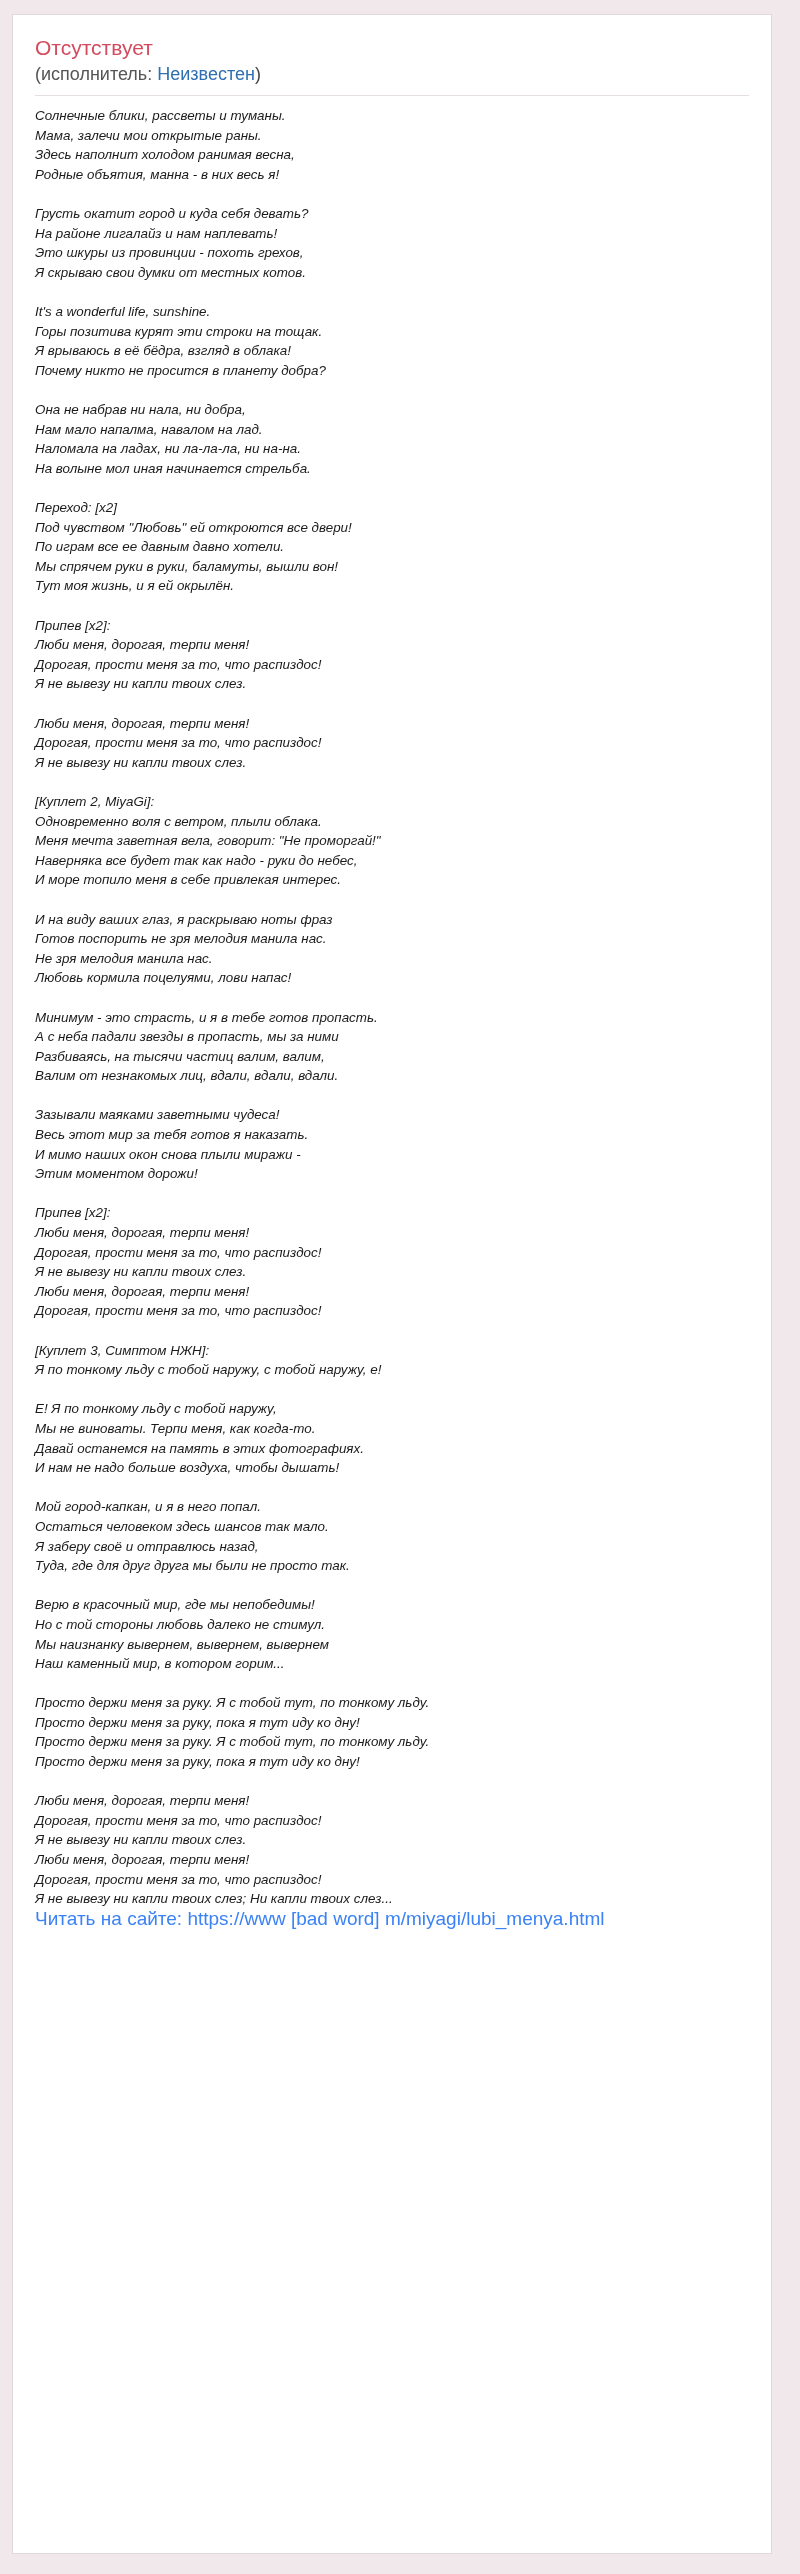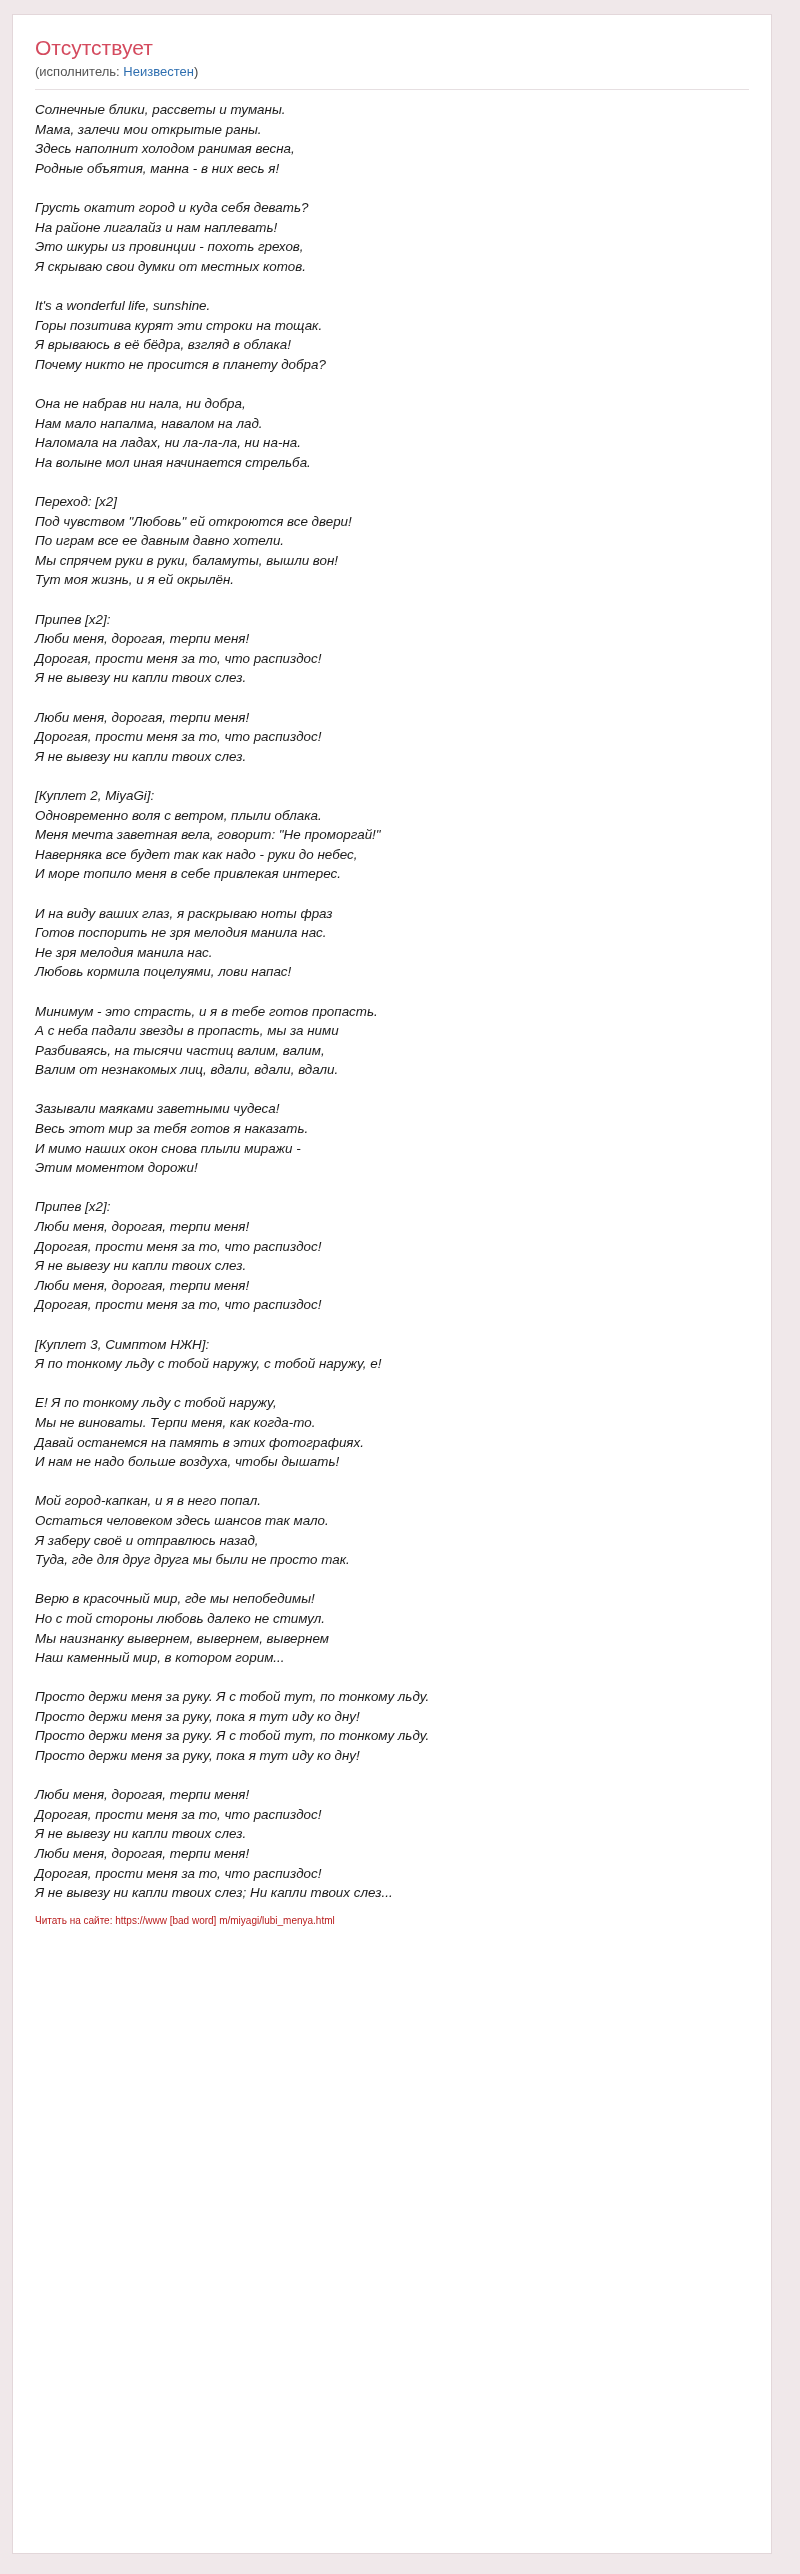--- a/index.html
+++ b/index.html
@@ -24,21 +24,21 @@
     min-height: 2540px;
   }
   .title {
     color: #d44a5e;
     font-size: 21px;
     font-weight: normal;
     margin: 2px 0 4px 0;
     line-height: 1.2;
   }
   .performer {
-    font-size: 13px;
+    font-size: 18px;
     color: #444;
     margin: 0 0 10px 0;
   }
   .performer .label { color: #555; }
   .performer a {
     color: #2f6fb0;
     text-decoration: none;
   }
   .rule {
     border: 0;
@@ -48,24 +48,24 @@
   .lyrics {
     font-size: 13.4px;
     line-height: 19.6px;
     color: #1b1b1b;
     white-space: pre-wrap;
     word-wrap: break-word;
     font-family: "Liberation Sans", sans-serif;
     font-style: italic;
   }
   .footer-line {
-    font-size: 10px;
+    font-size: 19px;
     line-height: 19.6px;
-    color: #b91c1c;
-    margin-top: 8px;
+    color: #3b82f6;
+    margin-top: 0;
   }
 </style>
 </head>
 <body>
 
 <div id="page">
   <div id="sheet">
 
     <h1 class="title">Отсутствует</h1>
 

